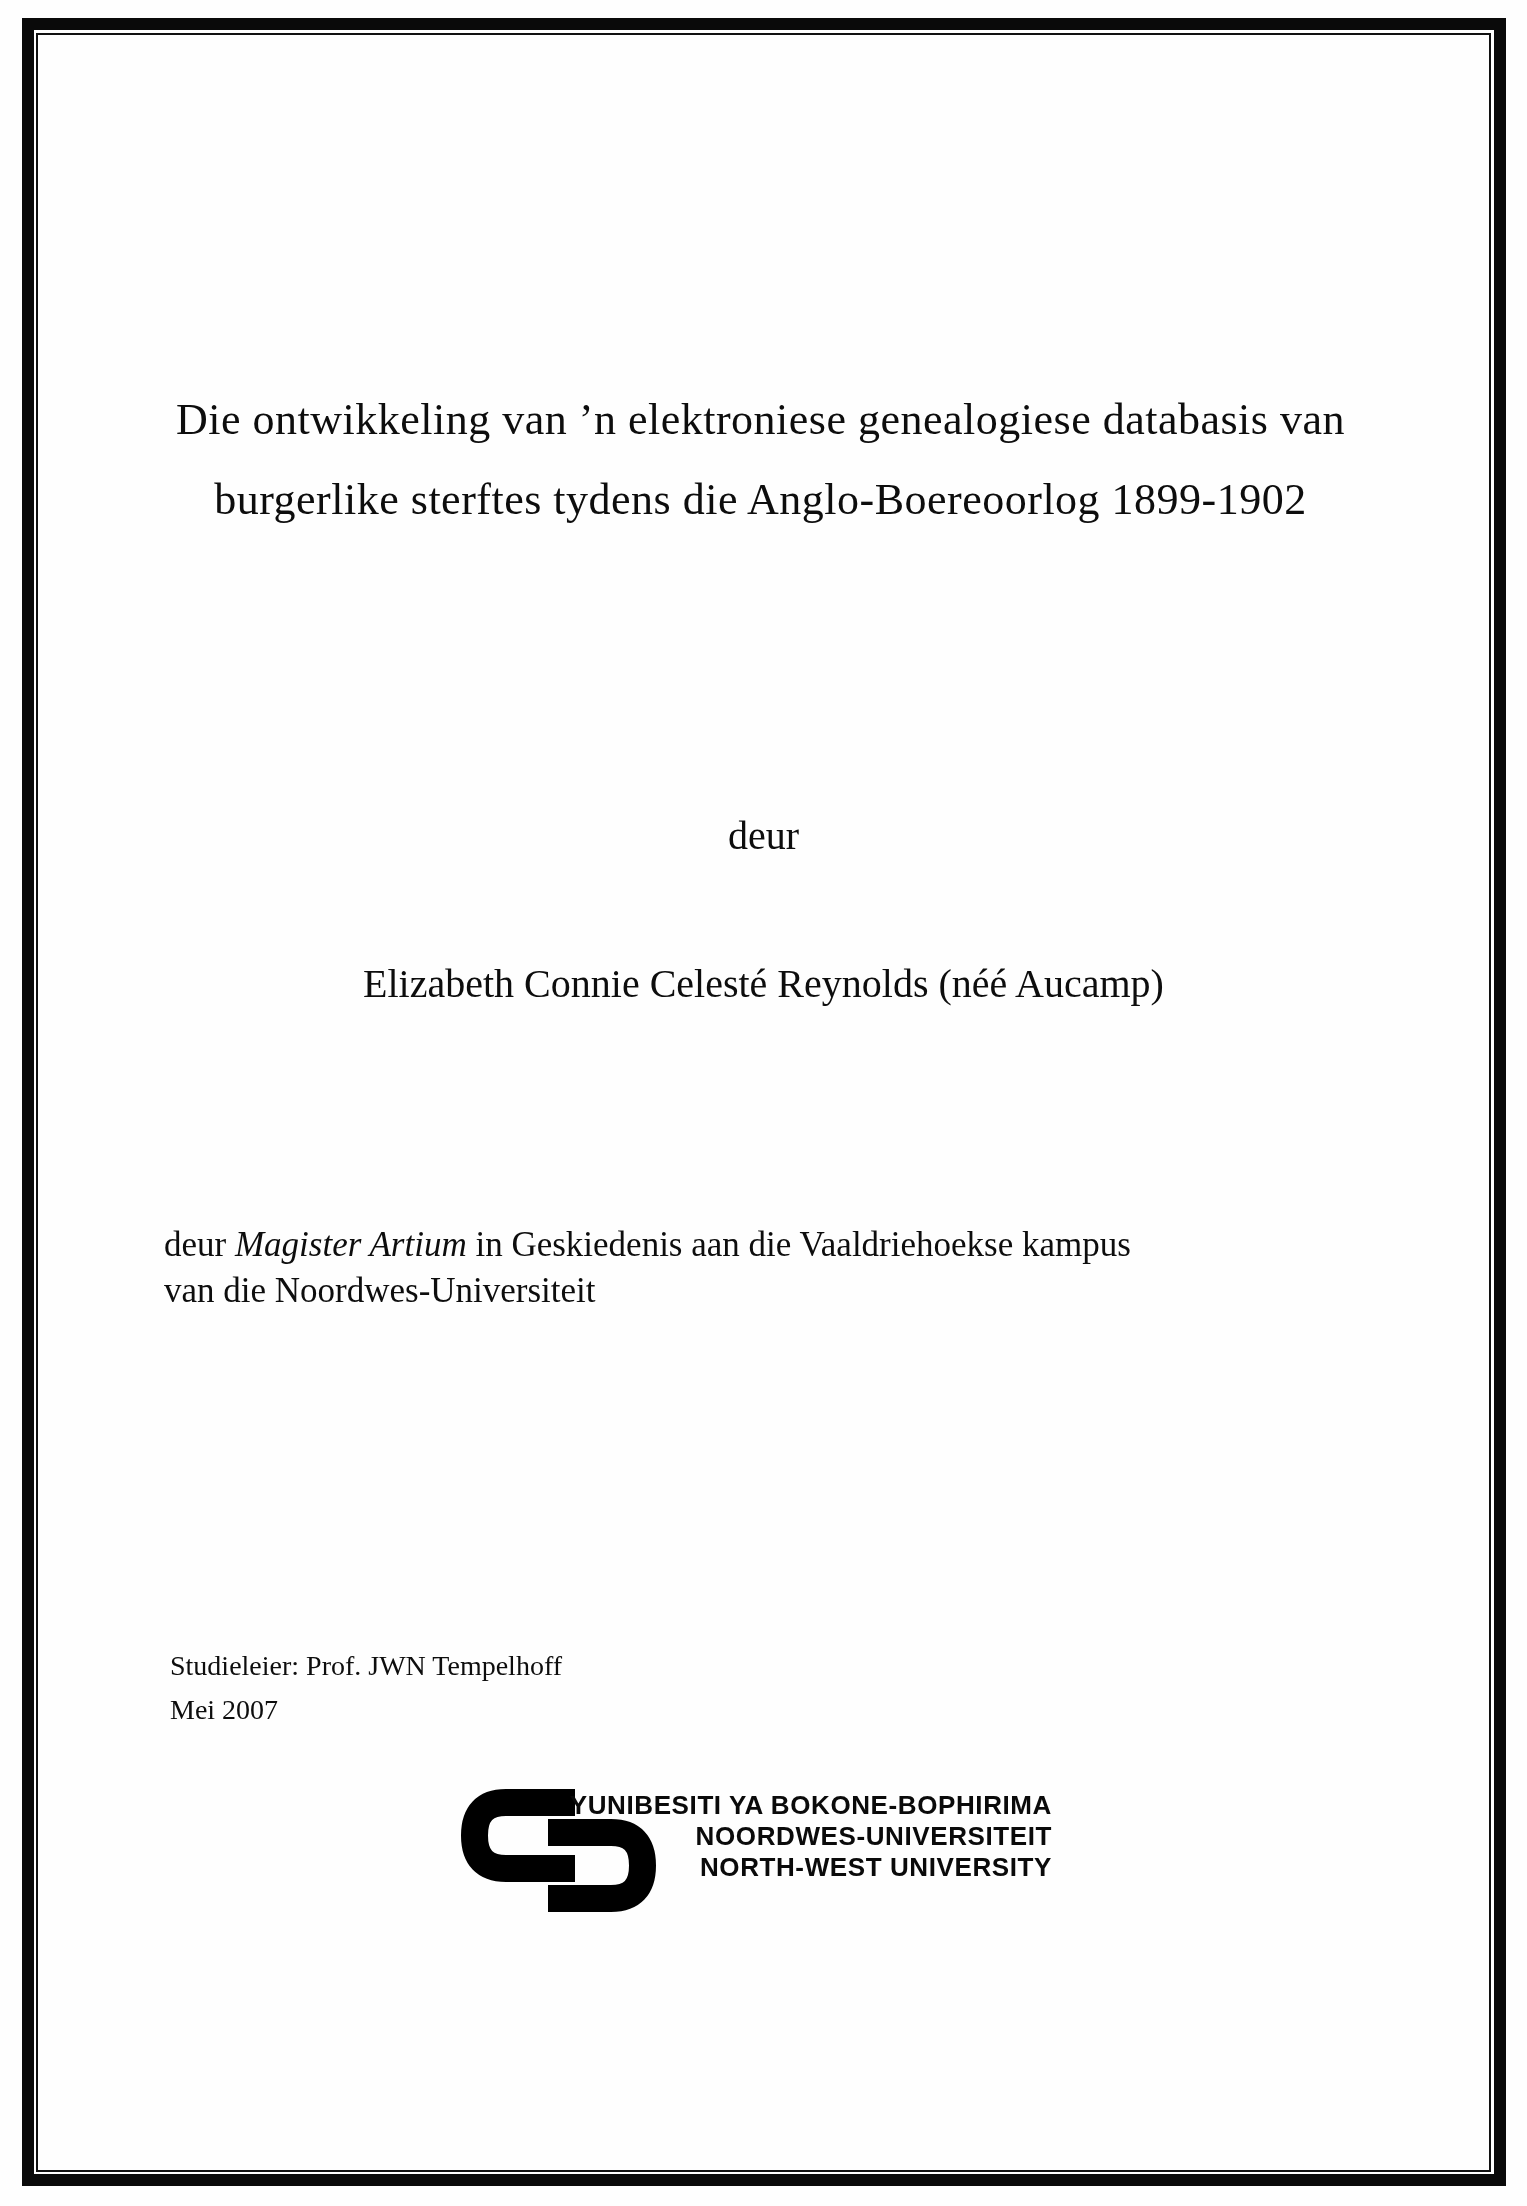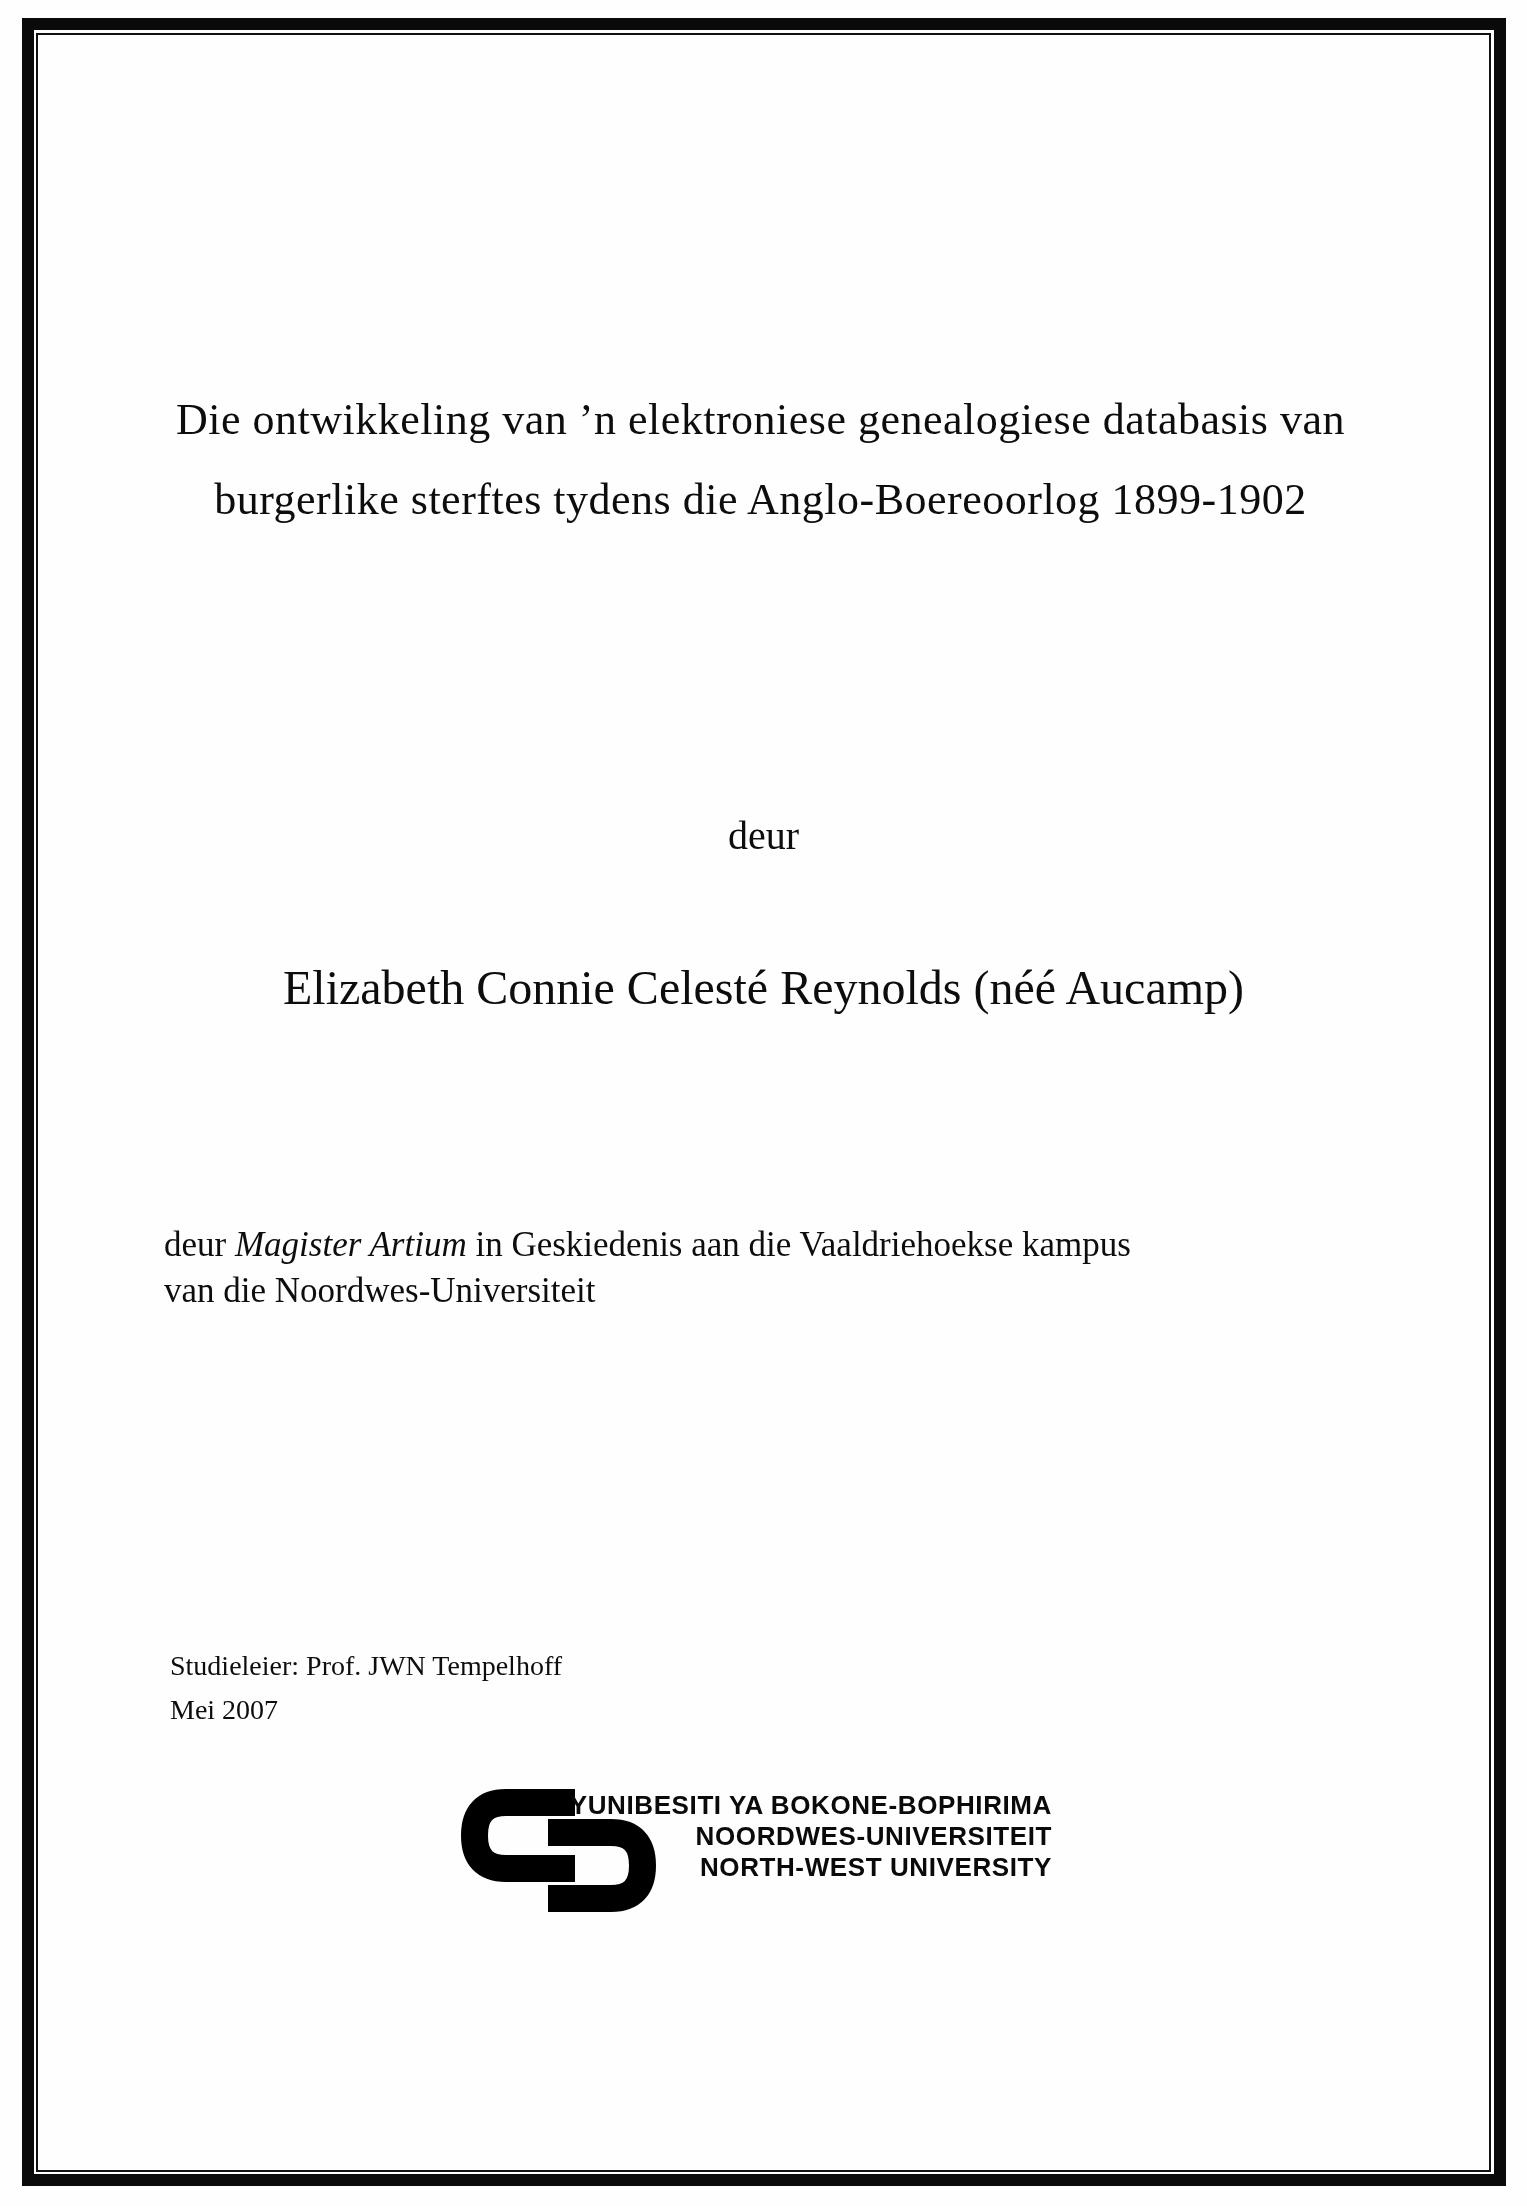--- a/index.html
+++ b/index.html
@@ -52,21 +52,21 @@
     top: 812px;
     text-align: center;
     font-size: 40px;
   }
   .author-name {
     position: absolute;
     left: 0;
     right: 0;
     top: 960px;
     text-align: center;
-    font-size: 48px;
+    font-size: 40px;
   }
   .declaration {
     position: absolute;
     left: 164px;
     width: 1188px;
     top: 1222px;
     font-size: 35px;
     line-height: 46px;
   }
   .decl-justified {

